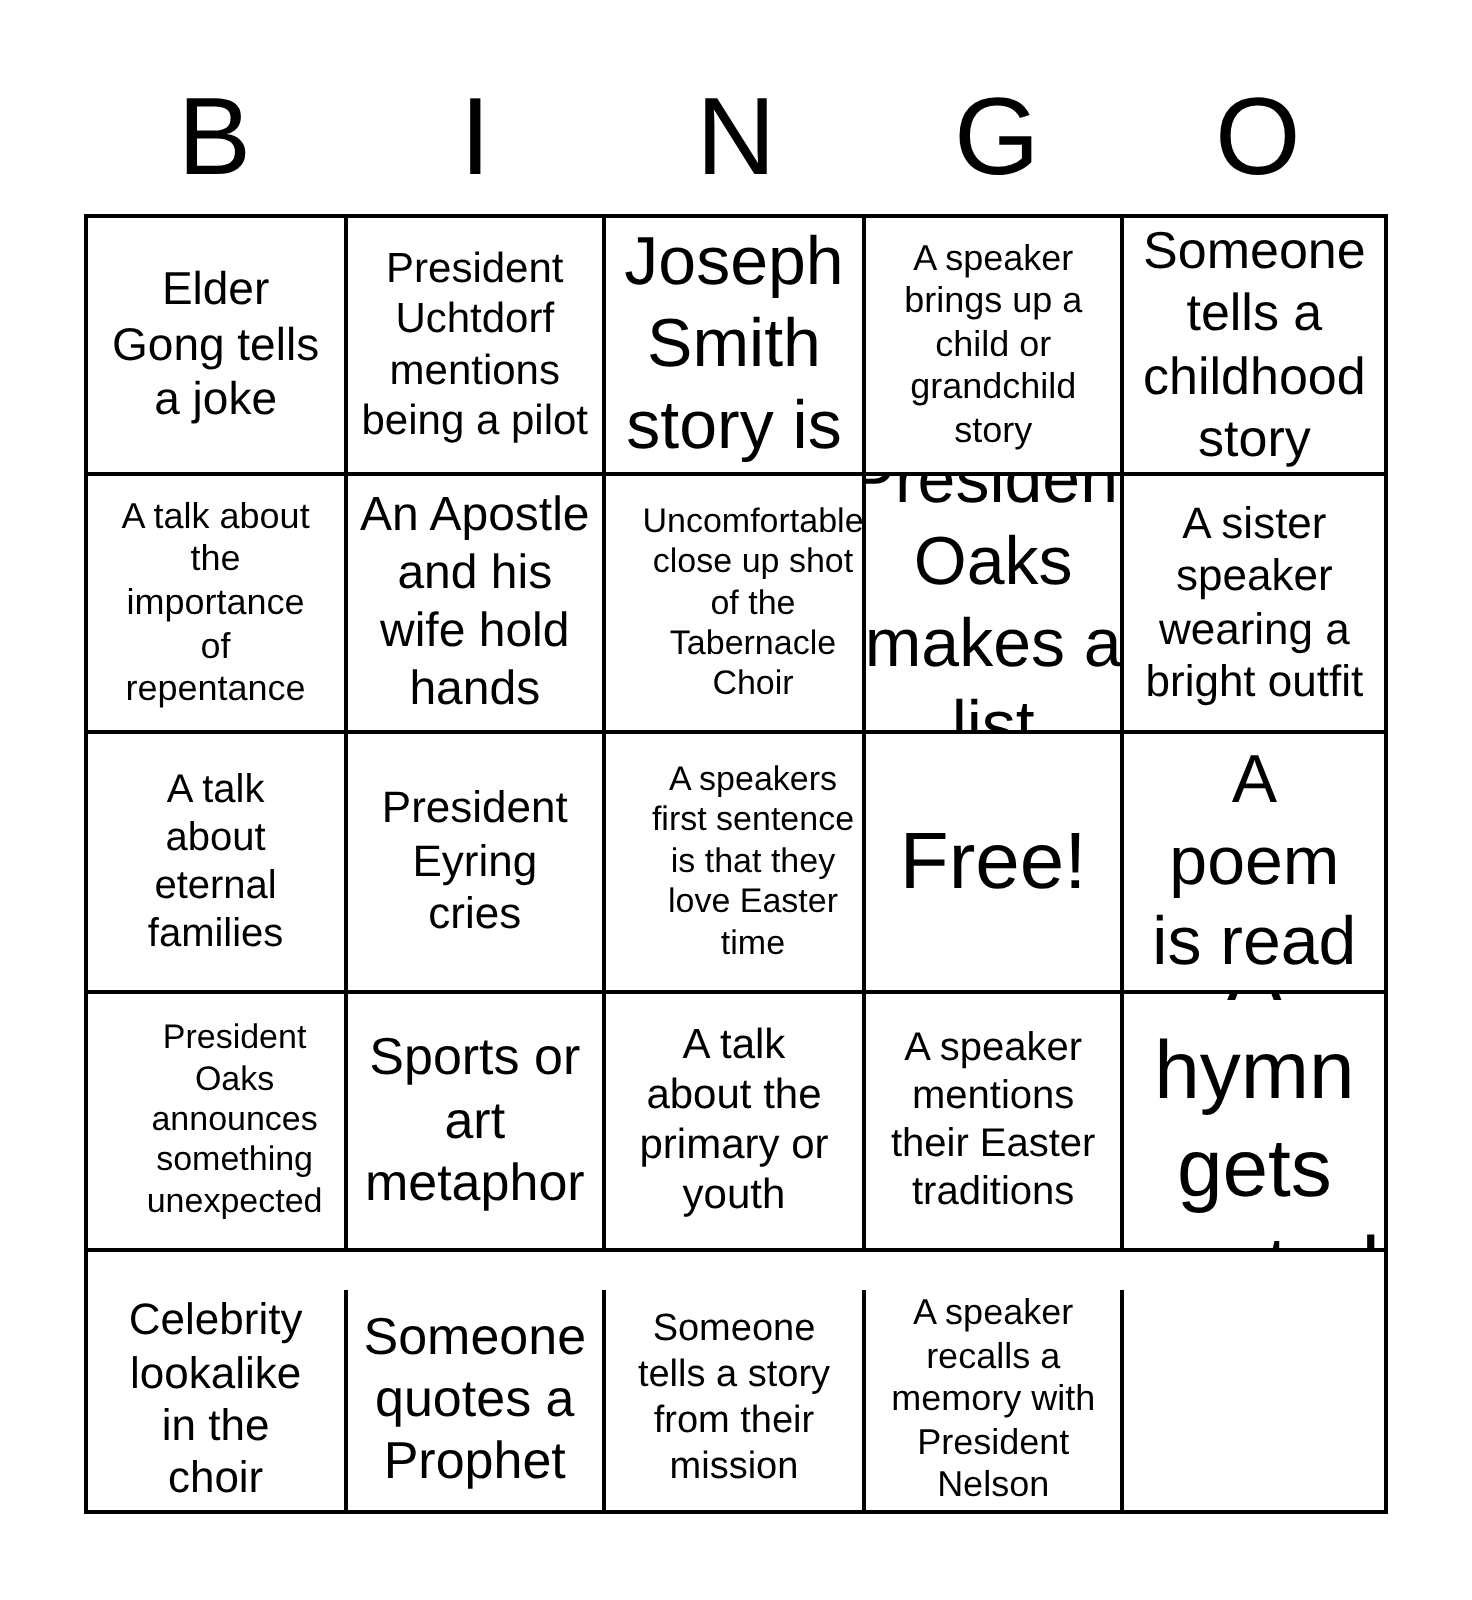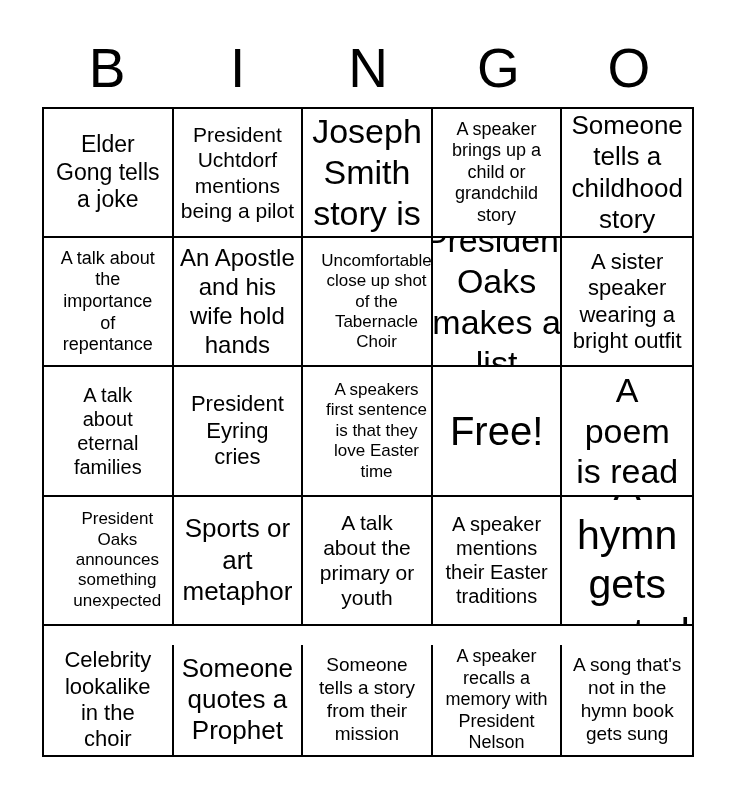--- a/index.html
+++ b/index.html
@@ -173,17 +173,13 @@
 Prophet</div>
   <div class="bingo-cell fs-19">Someone
 tells a story
 from their
 mission</div>
   <div class="bingo-cell fs-18">A speaker
 recalls a
 memory with
 President
 Nelson</div>
-  <div class="bingo-cell fs-19">A song that's
-not in the
-hymn book
-gets sung</div>
 </div>
 
 </body></html>

